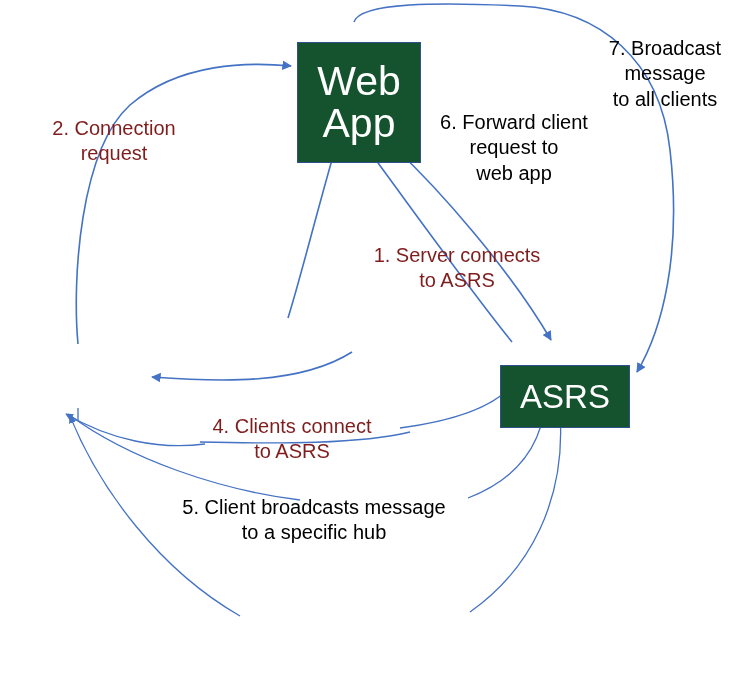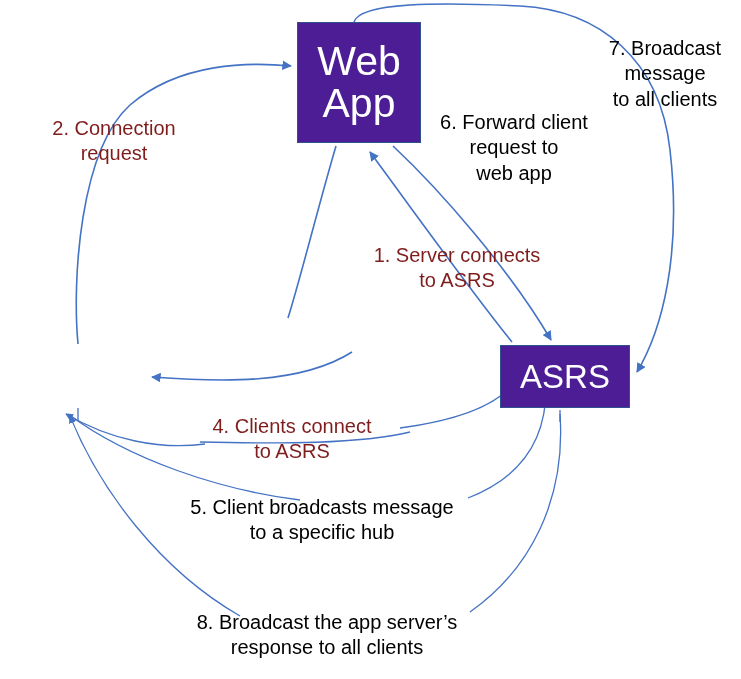--- a/index.html
+++ b/index.html
@@ -21,31 +21,32 @@
   }
   #arrow-layer {
     position: absolute;
     left: 0;
     top: 0;
     width: 741px;
     height: 679px;
   }
   .node-box {
     position: absolute;
-    background: #4c1d95;
+    background: #14532d;
     border: 1px solid #2F528F;
     color: #ffffff;
     display: flex;
     align-items: center;
     justify-content: center;
     text-align: center;
     line-height: 1.02;
     font-weight: 400;
     box-sizing: border-box;
     z-index: 3;
+    margin-top: 20px;
   }
   #node-webapp {
     left: 297px;
     top: 22px;
     width: 124px;
     height: 121px;
     font-size: 41px;
   }
   #node-clients {
     left: 10px;
@@ -75,21 +76,21 @@
   }
   .edge-label.blue { color: #7f1d1d; }
   .edge-label.red  { color: #000000; }
 
   #label-2 { left: 26px;  top: 116px; width: 176px; }
   #label-7 { left: 592px; top: 36px;  width: 146px; }
   #label-6 { left: 424px; top: 110px; width: 180px; }
   #label-1 { left: 359px; top: 222px; width: 196px; margin-top: 21px; }
   #label-3 { left: 239px; top: 300px; width: 170px; }
   #label-4 { left: 196px; top: 414px; width: 192px; }
-  #label-5 { left: 172px; top: 495px; width: 300px; }
+  #label-5 { left: 164px; top: 495px; width: 300px; }
   #label-8 { left: 172px; top: 610px; width: 310px; }
 </style>
 </head>
 <body>
 
 <div id="diagram">
 
   <svg id="arrow-layer" viewBox="0 0 741 679" xmlns="http://www.w3.org/2000/svg">
     <defs>
       <marker id="ah" viewBox="0 0 10 10" refX="9" refY="5" markerWidth="6" markerHeight="6" orient="auto-start-reverse">
@@ -152,16 +153,14 @@
 to a specific hub</div>
 
   <div class="edge-label red" id="label-6">6. Forward client
 request to
 web app</div>
 
   <div class="edge-label red" id="label-7">7. Broadcast
 message
 to all clients</div>
 
-  <div class="edge-label red" id="label-8">8. Broadcast the app server’s
-response to all clients</div>
 
 </div>
 
 </body></html>

